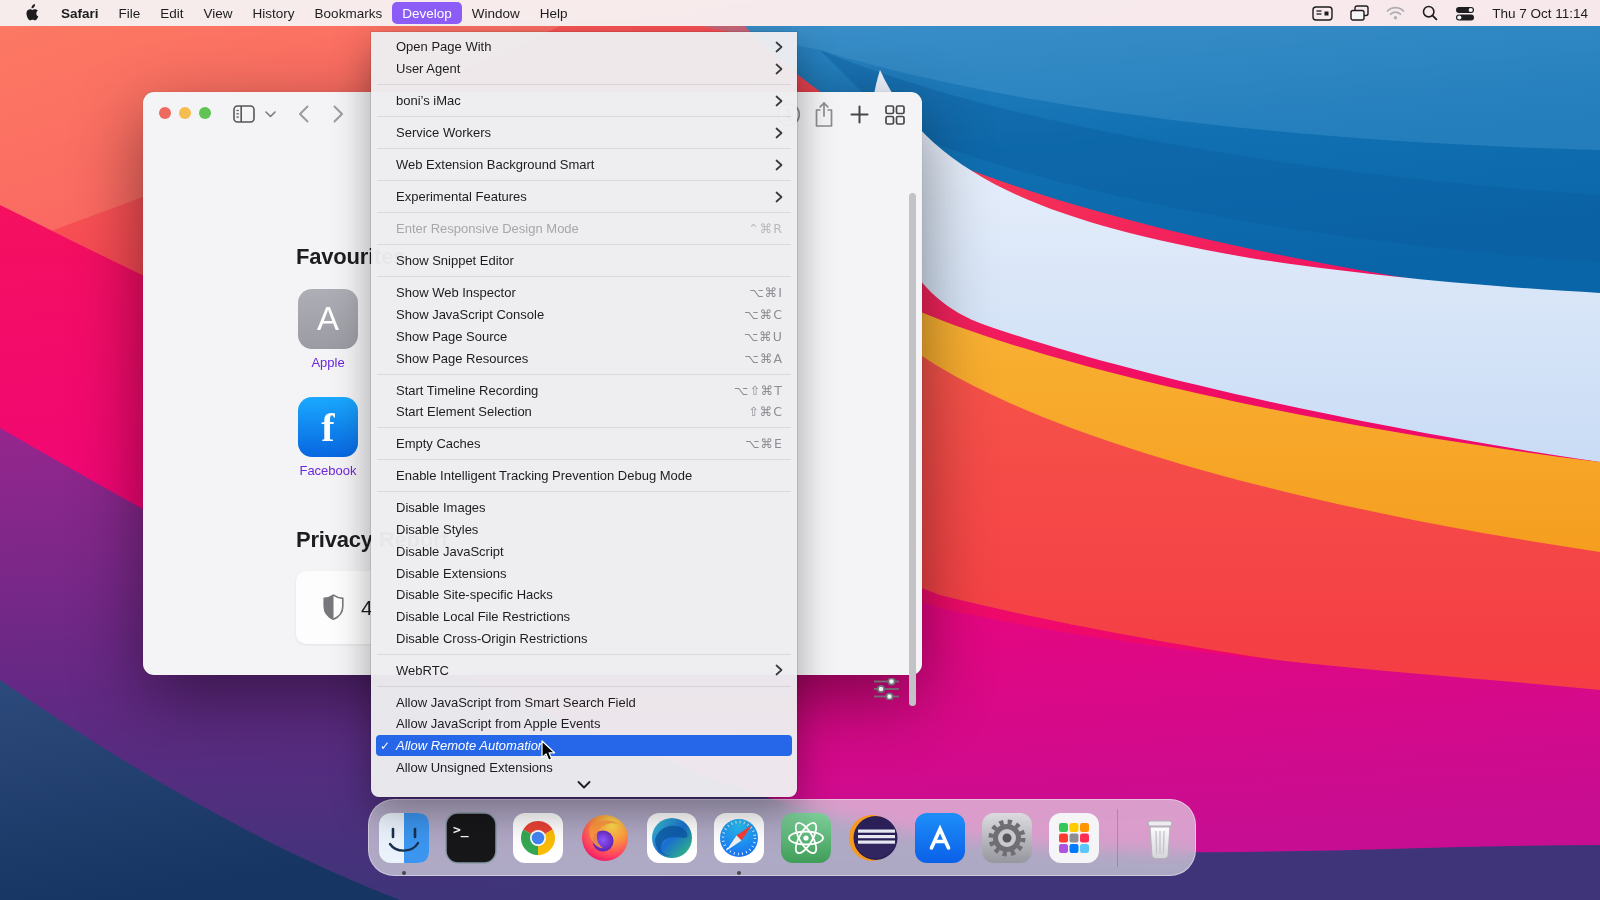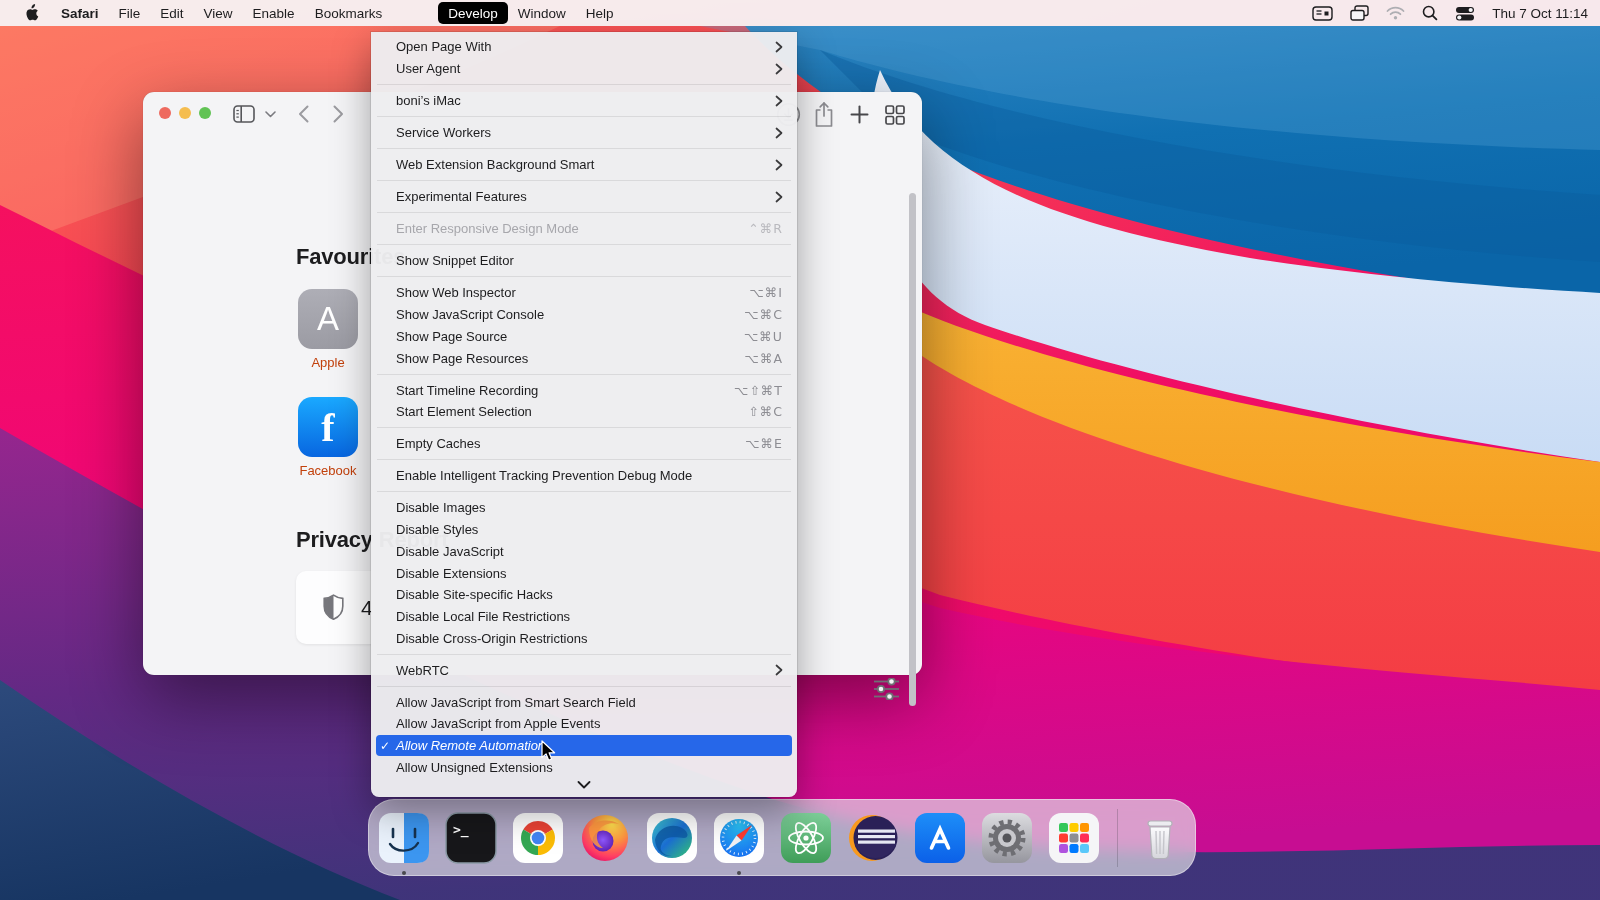--- a/index.html
+++ b/index.html
@@ -11,41 +11,41 @@
   #wallpaper { position:absolute; inset:0; z-index:0; }
 
   
   #menubar { position:absolute; top:0; left:0; width:1600px; height:26px; z-index:60;
     background:rgba(246,246,248,0.93); display:flex; align-items:center; justify-content:space-between;
     font-size:13.5px; color:#1d1d1f; }
   #menubar-left { display:flex; align-items:center; height:26px; padding-left:12px; }
   .mb-apple { display:flex; align-items:center; padding:0 12px; height:26px; }
   .mb-item { display:flex; align-items:center; height:22px; padding:0 10px; margin:2px 0; border-radius:5px; white-space:nowrap; }
   .mb-item.bold { font-weight:700; }
-  .mb-item.active { background:#000000; color:#fff;margin-left:46px; }
+  .mb-item.active { background:#8b5cf6; color:#fff; }
   #menubar-right { display:flex; align-items:center; gap:17px; padding-right:12px; height:26px; }
   #menubar-right svg { display:block; }
   #clock { font-size:13.5px; color:#1d1d1f; white-space:nowrap; }
 
   
   #safari-window { position:absolute; left:143px; top:92px; width:779px; height:583px; z-index:10;
     background:#f4f4f6; border-radius:11px; box-shadow:0 24px 70px rgba(0,0,0,.45), 0 0 1px rgba(0,0,0,.3); }
   #toolbar { position:absolute; top:0; left:0; right:0; height:46px; }
   .traffic { position:absolute; top:15px; width:12px; height:12px; border-radius:50%; }
   #tl-close { left:16px; background:#ee6a5f; }
   #tl-min { left:36px; background:#f5bd4f; }
   #tl-zoom { left:56px; background:#61c354; }
   .tb-ic { position:absolute; top:10px; }
   #content { position:absolute; inset:46px 0 0 0; }
   .sp-heading { position:absolute; font-size:22px; font-weight:700; color:#1d1d1f; letter-spacing:-0.2px; white-space:nowrap; }
   #fav-heading { left:153px; top:106px; }
   #privacy-heading { left:153px; top:389px; }
   .fav-tile { position:absolute; width:60px; height:60px; border-radius:14px; display:flex; align-items:center; justify-content:center; }
   .fav-wrap { position:absolute; width:60px; text-align:center; }
-  .fav-label { position:absolute; top:66px; width:100%; font-size:13px; color:#c2410c; }
+  .fav-label { position:absolute; top:66px; width:100%; font-size:13px; color:#6d28d9; }
   .tile-apple { background:linear-gradient(180deg,#aeaeb6,#9b9ba3); color:#fff; font-size:33px; font-weight:400; }
   .tile-facebook { background:linear-gradient(180deg,#1aa9ff,#0866e0); color:#fff; font-size:40px; font-weight:700; font-family:"Liberation Serif","DejaVu Serif",serif; }
   #privacy-card { position:absolute; left:153px; top:433px; width:252px; height:73px; background:#fdfdfe;
     border-radius:10px; box-shadow:0 1px 3px rgba(0,0,0,.08); display:flex; align-items:center; padding-left:26px; gap:16px; }
   #privacy-count { font-size:21px; color:#1d1d1f; }
   #win-scrollbar { position:absolute; right:6px; top:55px; width:7px; height:513px; background:#c2c2c7; border-radius:4px; }
   #customize-btn { position:absolute; right:22px; top:540px; }
 
   
   #develop-menu { position:absolute; left:371px; top:32px; width:426px; z-index:50;
@@ -140,21 +140,21 @@
       <span class="mb-apple">
         <svg width="15" height="18" viewBox="0 0 15 18">
           <path fill="#1d1d1f" d="M10.2 2.9c.6-.75 1-1.8.85-2.9-.9.05-2 .62-2.63 1.38-.57.66-1.07 1.74-.88 2.76 1 .08 2-.5 2.66-1.24zm2.1 6.55c.02 2.2 1.92 2.93 1.94 2.94-.02.05-.3 1.05-1 2.07-.6.89-1.23 1.77-2.22 1.79-.97.02-1.29-.58-2.4-.58s-1.46.56-2.38.6c-.95.04-1.68-.96-2.29-1.84C2.7 12.6 1.77 9.33 3.04 7.1c.63-1.1 1.76-1.8 2.98-1.82.93-.02 1.8.63 2.37.63.57 0 1.64-.77 2.76-.66.47.02 1.8.19 2.65 1.43-.07.04-1.58.93-1.5 2.77z"></path>
         </svg>
       </span>
 
     <span class="mb-item bold">Safari</span>
         <span class="mb-item">File</span>
         <span class="mb-item">Edit</span>
         <span class="mb-item">View</span>
-        <span class="mb-item">Enable</span>
+        <span class="mb-item">History</span>
         <span class="mb-item">Bookmarks</span>
         <span class="mb-item active">Develop</span>
         <span class="mb-item">Window</span>
         <span class="mb-item">Help</span>
       </div>
     <div id="menubar-right">
       <svg width="21" height="15" viewBox="0 0 21 15">
         <rect x="1" y="1" width="19" height="13" rx="3" fill="none" stroke="#1d1d1f" stroke-width="1.4"></rect>
         <line x1="4.5" y1="5" x2="9.5" y2="5" stroke="#1d1d1f" stroke-width="1.3"></line>
         <line x1="4.5" y1="8" x2="9.5" y2="8" stroke="#1d1d1f" stroke-width="1.3"></line>

